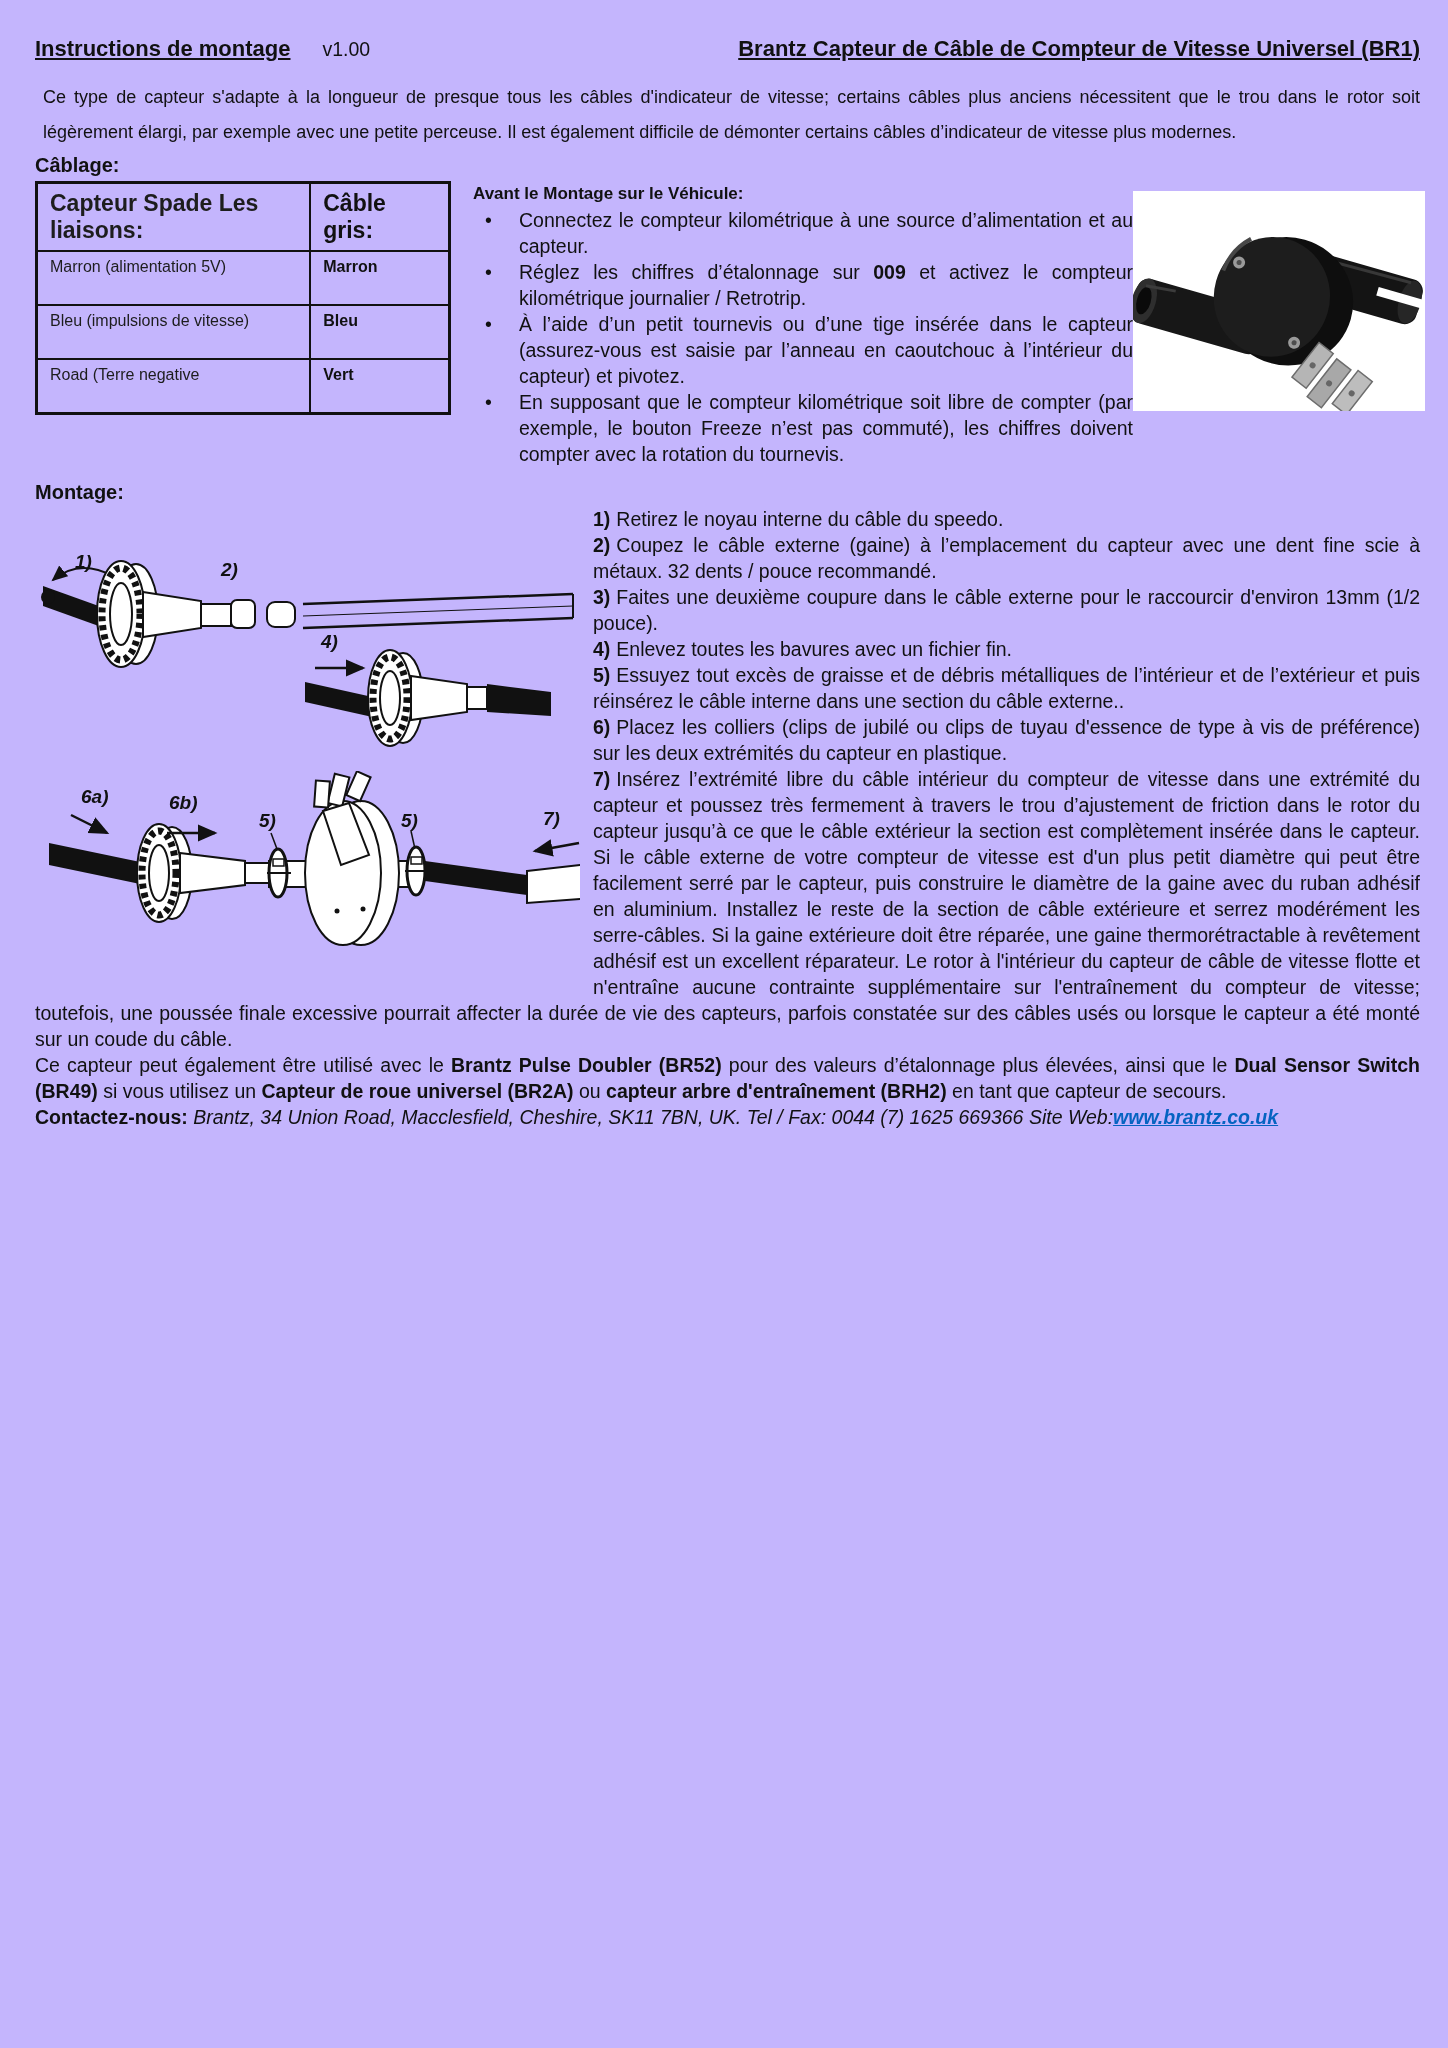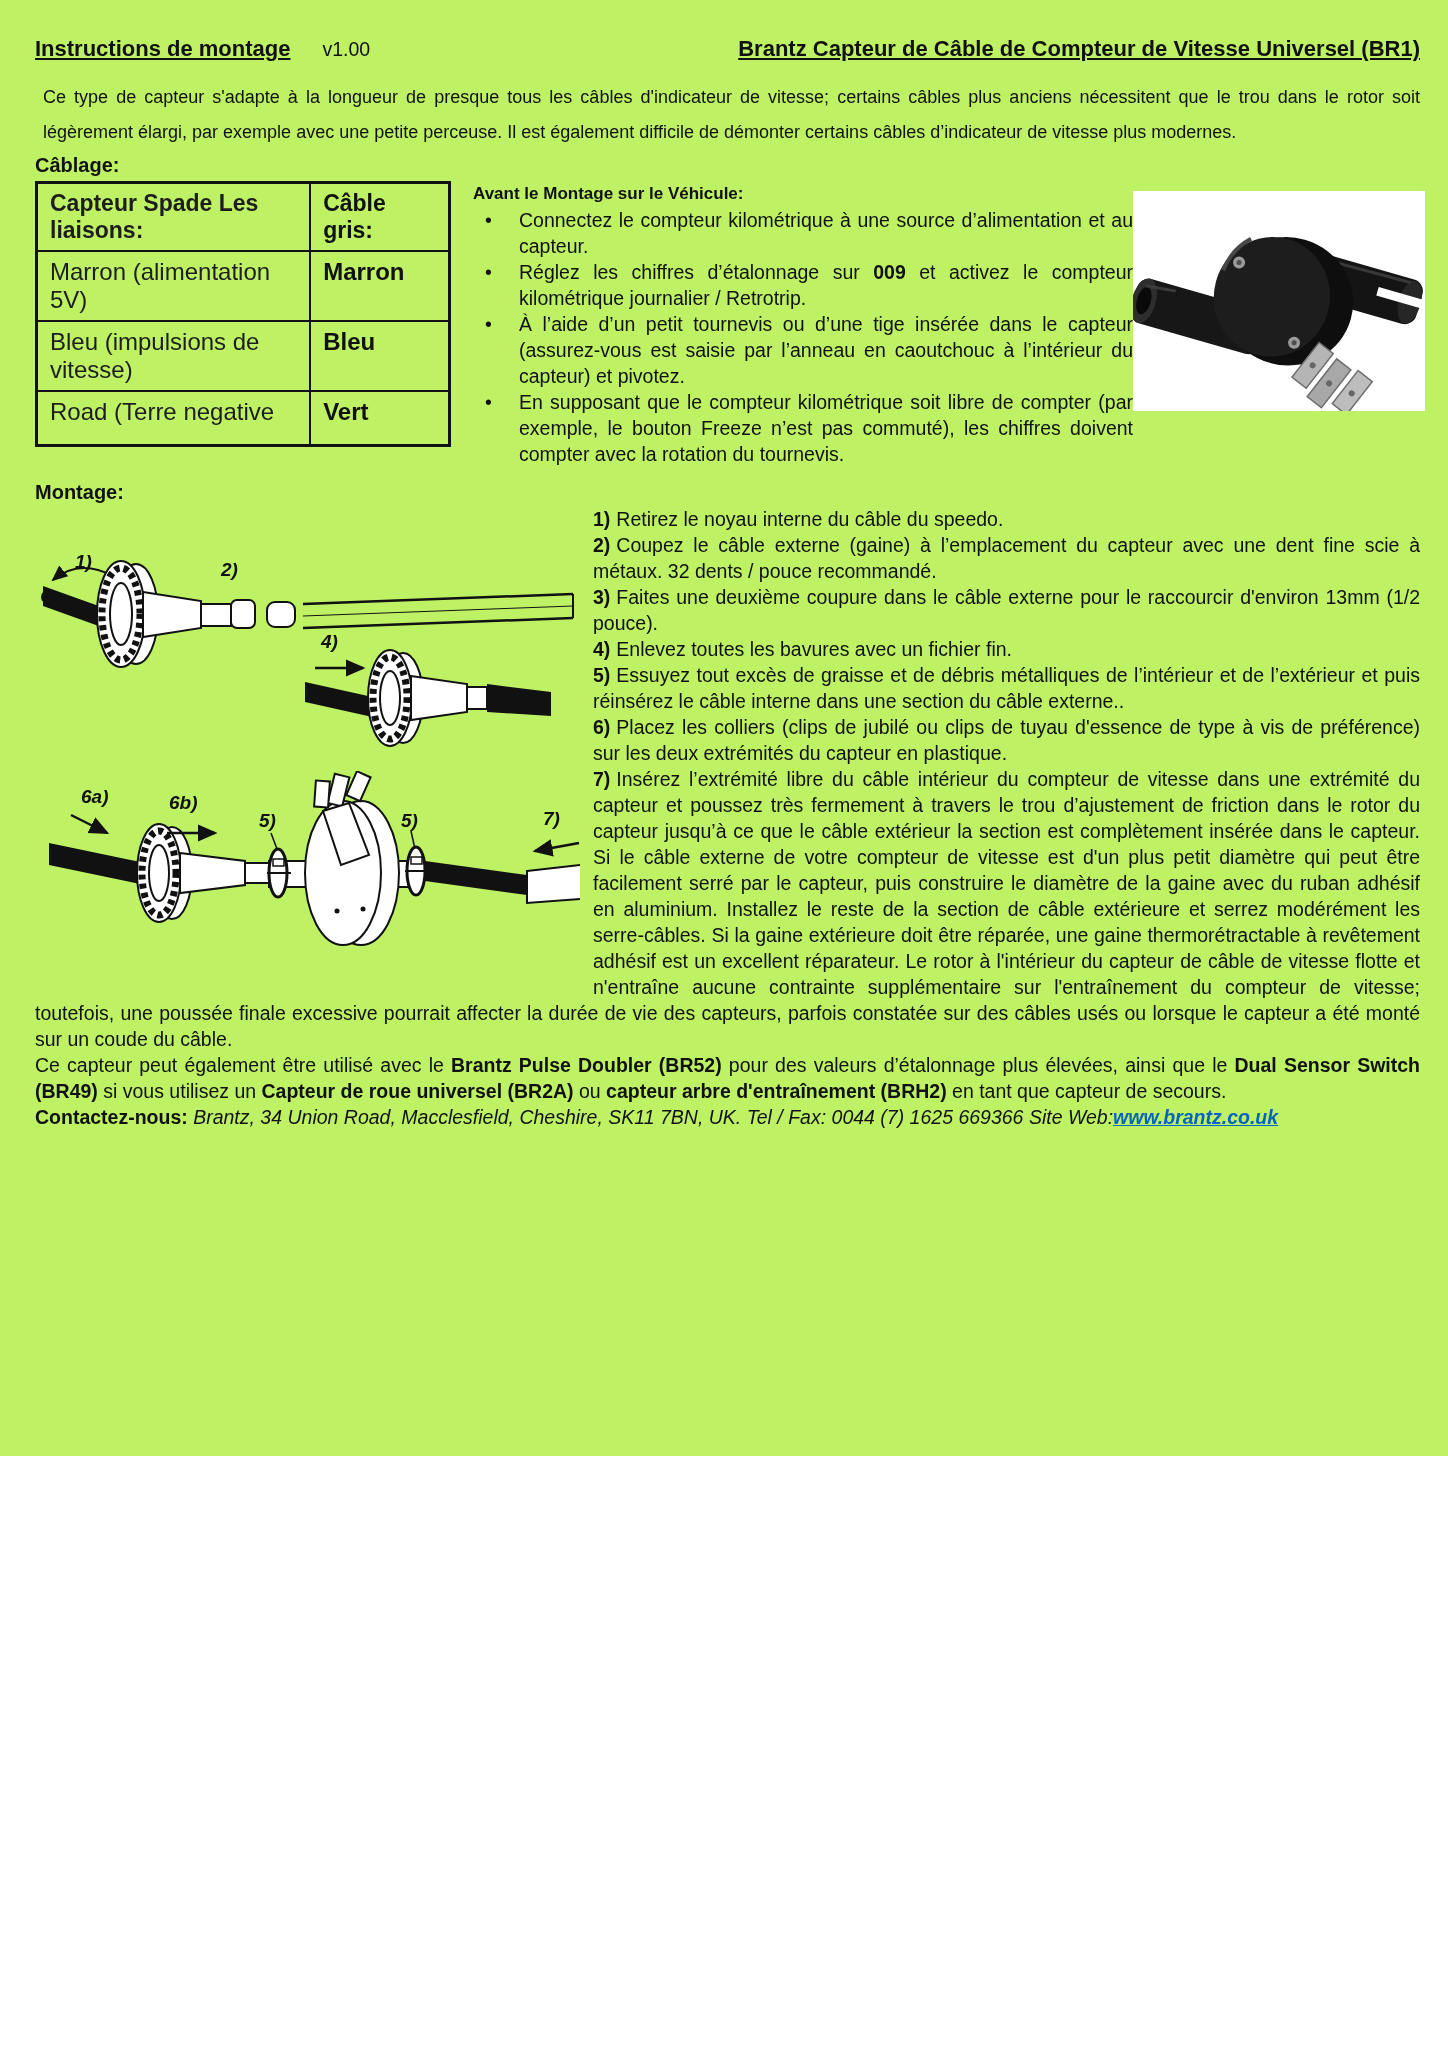--- a/index.html
+++ b/index.html
@@ -2,42 +2,42 @@
 <html style="--link-color: #0563C1;"><head>
 <meta charset="utf-8">
 <style>
   :root { --link-color:#0563C1; }
   * { box-sizing:border-box; }
   html,body { margin:0; padding:0; }
   body {
     width:1448px; height:2048px; background:#ffffff; color:#111;
     font-family:"Liberation Sans", sans-serif; overflow:hidden;
   }
-  .page { position:relative; width:1448px; height:1456px; background:#bef264; }
+  .page { position:relative; width:1448px; height:2048px; background:#c4b5fd; }
   .content { padding:36px 28px 0 35px; width:1448px; }
 
   
   .doc-header { display:flex; align-items:baseline; font-size:22px; font-weight:bold; }
   .title-left { text-decoration:underline; white-space:nowrap; }
   .version { font-weight:normal; font-size:19.5px; margin-left:32px; }
   .title-right { margin-left:auto; text-decoration:underline; white-space:nowrap; }
 
   
   .intro { margin:18px 0 0 8px; font-size:18px; line-height:35px; text-align:justify; }
 
   .section-heading { font-size:20px; font-weight:bold; margin:2px 0 0 0; line-height:27px; }
 
   
   .top-section { display:flex; align-items:flex-start; margin-top:2px; }
   table.wiring-table { border-collapse:collapse; width:416px; flex:none; border:3px solid #111; }
   table.wiring-table th, table.wiring-table td {
     border:2px solid #111; text-align:left; vertical-align:top; padding:6px 12px;
   }
   table.wiring-table th { font-size:23px; height:56px; }
-  table.wiring-table td { font-size:24px; height:54px; }
+  table.wiring-table td { font-size:16px; height:54px; }
   td.col-grey { font-weight:bold; width:140px; }
   .col-left { width:276px; color:#1d1d1d; }
 
   .bullets-col { margin-left:22px; width:660px; flex:none; font-size:19.5px; line-height:26px; }
   .bullets-heading { font-weight:bold; font-size:17px; line-height:26px; }
   .bullet { display:flex; }
   .bdot { width:46px; flex:none; padding-left:12px; }
   .btext { flex:1; text-align:justify; }
 
   .photo-col { margin-left:auto; width:292px; flex:none; margin-top:10px; }

